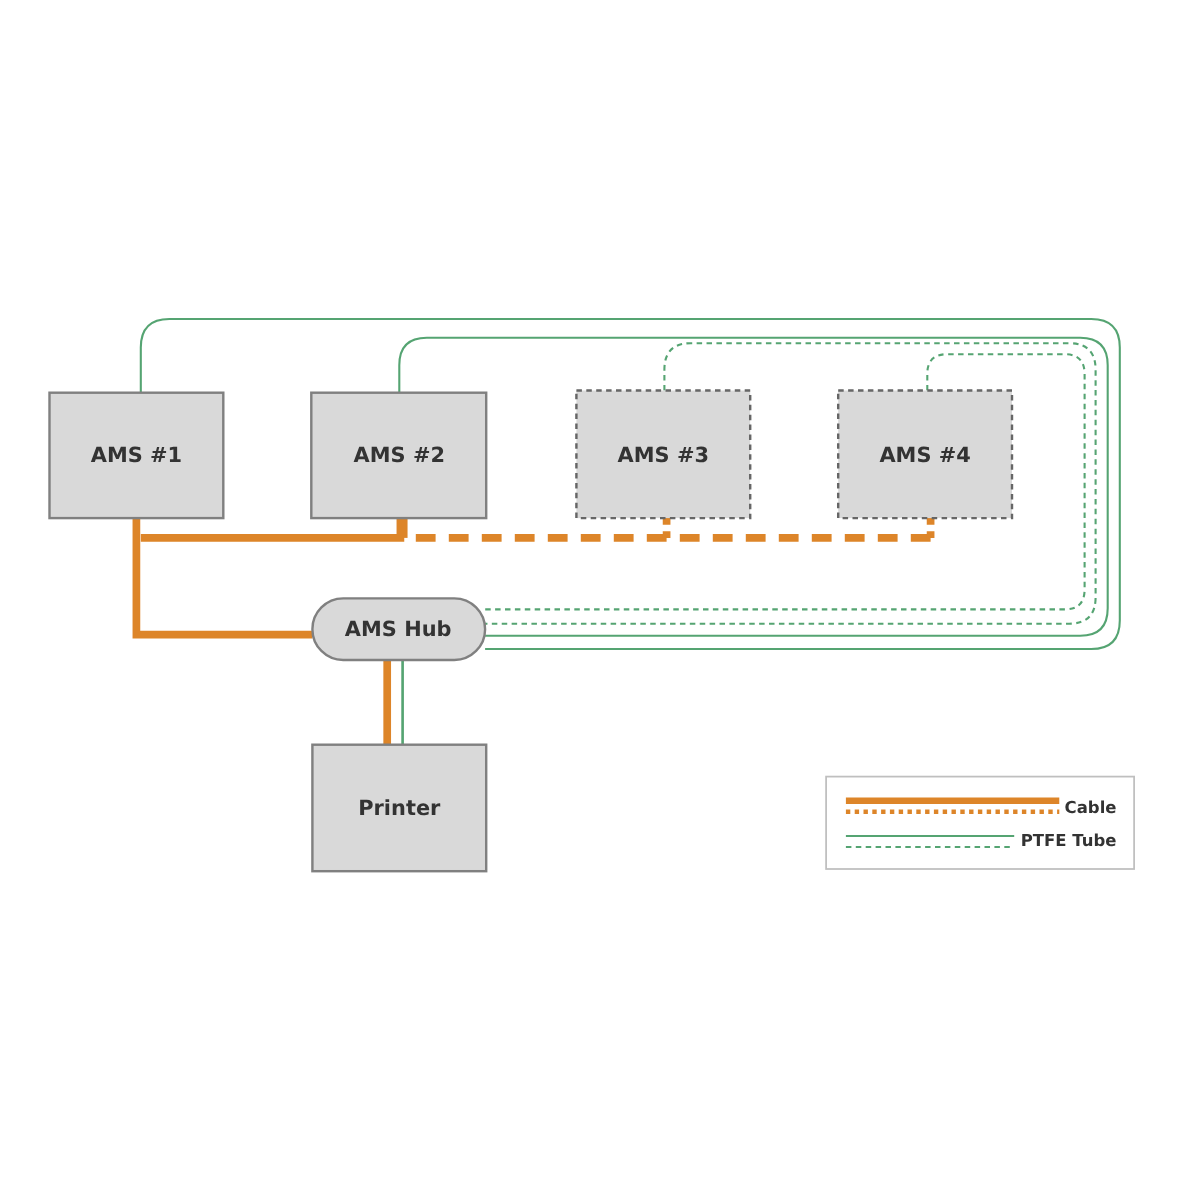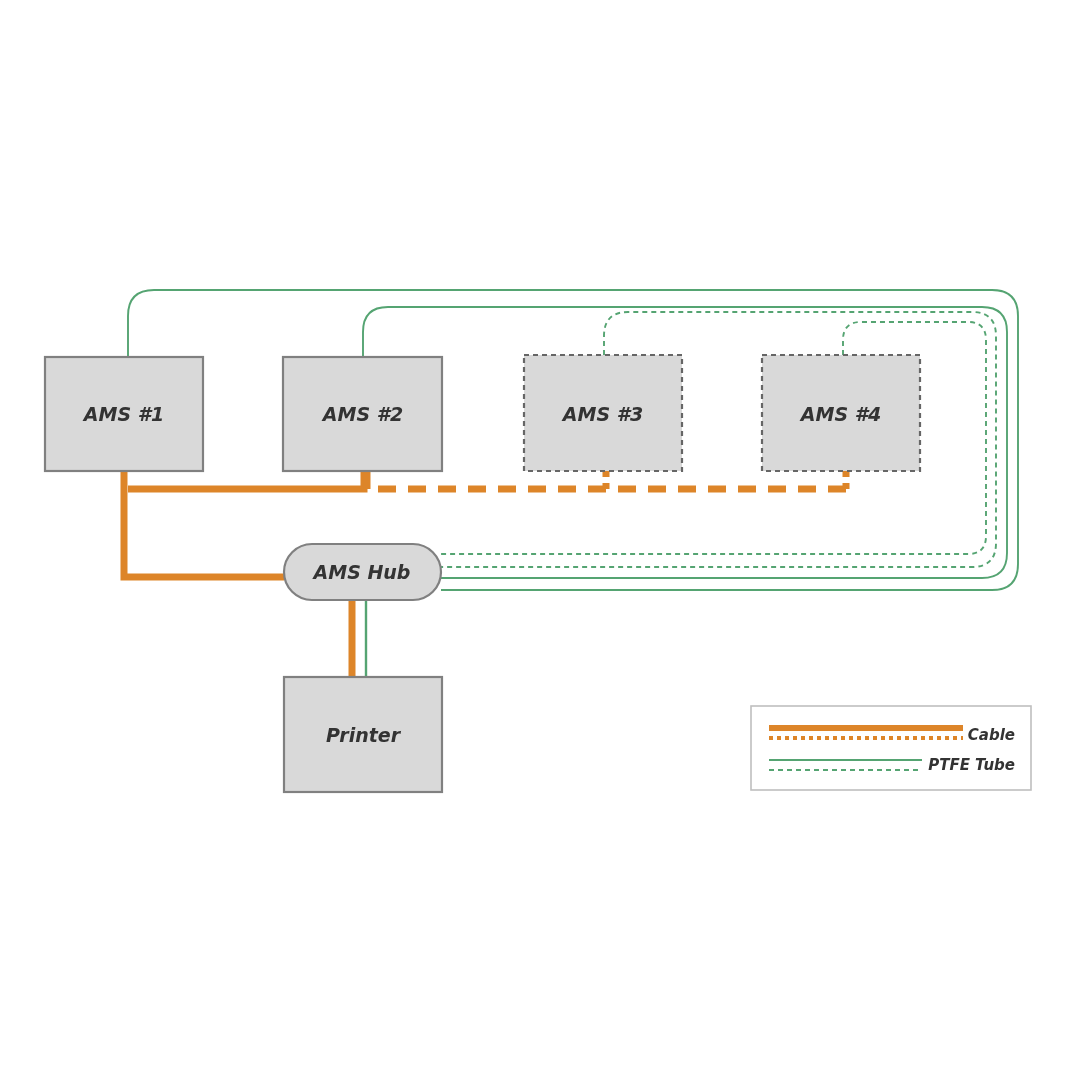--- a/index.html
+++ b/index.html
@@ -10,21 +10,20 @@
   body {
     width: 1080px;
     height: 1080px;
     font-family: "DejaVu Sans", "Liberation Sans", sans-serif;
     overflow: hidden;
   }
   #diagram-root {
     position: relative;
     width: 905px;
     height: 1080px;
-    font-style: italic;
   }
   svg#wiring {
     position: absolute;
     left: 0;
     top: 0;
     width: 1080px;
     height: 1080px;
     display: block;
   }
   .node-label {

